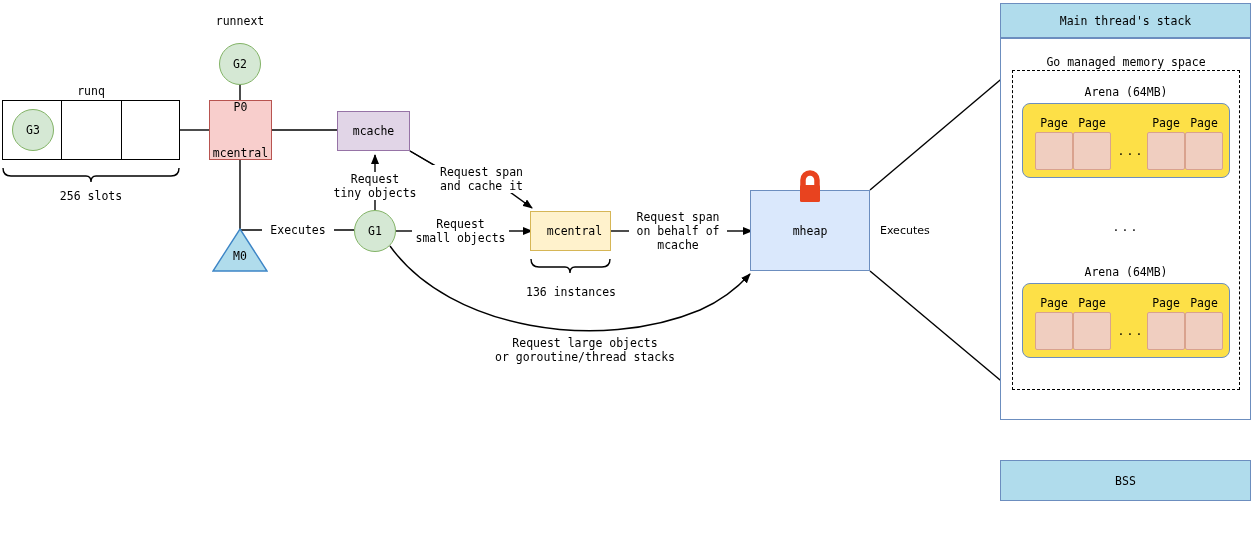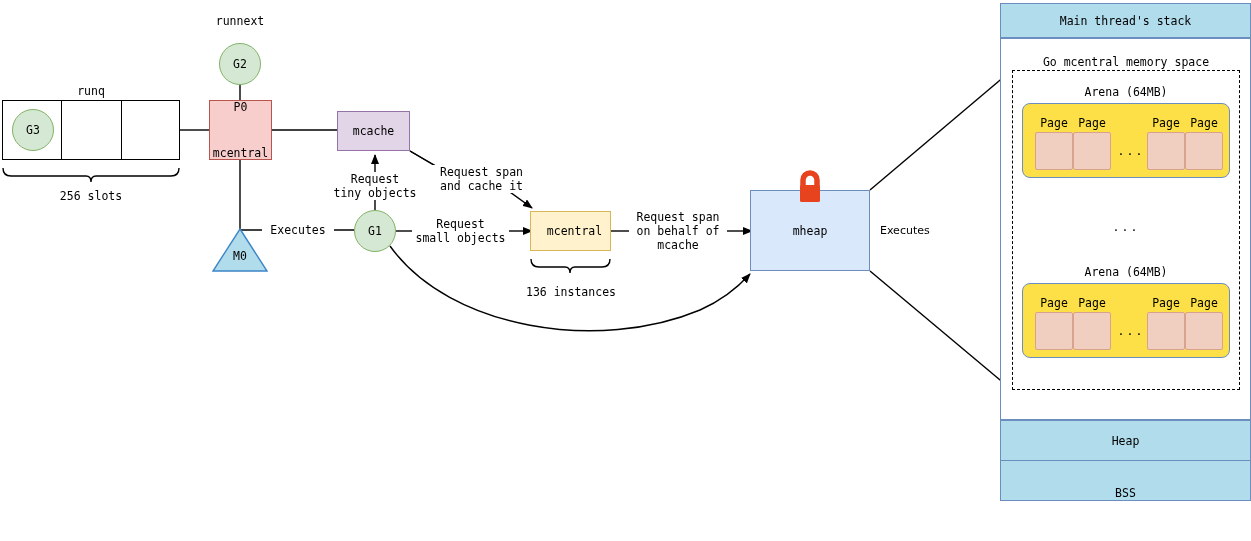--- a/index.html
+++ b/index.html
@@ -188,20 +188,22 @@
   <div class="abs txt" style="left:429px; top:165px; width:105px; background:#fff;">Request span
 and cache it</div>
 
   <div class="abs txt" style="left:412px; top:217px; width:97px; background:#fff;">Request
 small objects</div>
 
   <div class="abs txt" style="left:629px; top:210px; width:98px; background:#fff;">Request span
 on behalf of
 mcache</div>
 
+  <div class="abs txt" style="left:455px; top:336px; width:260px; background:#fff;">Request large objects
+or goroutine/thread stacks</div>
 
   <div class="abs box box-mcentral" style="left:530px; top:211px; width:81px; height:40px;padding-left:8px;">
     <span class="txt">mcentral</span>
   </div>
   <div class="abs txt" style="left:495px; top:285px; width:152px;">136 instances</div>
 
   <div class="abs box box-mheap" style="left:750px; top:190px; width:120px; height:81px;">
     <span class="txt">mheap</span>
   </div>
   <div class="abs" style="left:794px; top:170px; width:32px; height:33px;">
@@ -211,21 +213,21 @@
     </svg>
   </div>
   <div class="abs txt sans" style="left:880px; top:224px; width:80px; text-align:left; font-size:11px;">Executes</div>
 
   <div class="abs seg-blue" style="left:1000px; top:3px; width:251px; height:35px; display:flex; align-items:center; justify-content:center;">
     <span class="txt">Main thread's stack</span>
   </div>
 
   <div class="abs seg-white" style="left:1000px; top:38px; width:251px; height:382px;"></div>
 
-  <div class="abs txt" style="left:1010px; top:55px; width:232px;">Go mcentral memory space</div>
+  <div class="abs txt" style="left:1010px; top:55px; width:232px;">Go managed memory space</div>
 
   <div class="abs dashed-box" style="left:1012px; top:70px; width:228px; height:320px;"></div>
 
   <div class="abs txt" style="left:1022px; top:85px; width:208px;">Arena (64MB)</div>
   <div class="abs arena" style="left:1022px; top:103px; width:208px; height:75px;">
     <div class="abs txt" style="left:12px; top:12px; width:38px;">Page</div>
     <div class="abs page" style="left:12px; top:28px; width:38px; height:38px;"></div>
 
     <div class="abs txt" style="left:50px; top:12px; width:38px;">Page</div>
     <div class="abs page" style="left:50px; top:28px; width:38px; height:38px;"></div>
@@ -251,20 +253,17 @@
 
     <div class="abs txt" style="left:92px; top:40px; width:32px; letter-spacing:2px;">...</div>
 
     <div class="abs txt" style="left:124px; top:12px; width:38px;">Page</div>
     <div class="abs page" style="left:124px; top:28px; width:38px; height:38px;"></div>
 
     <div class="abs txt" style="left:162px; top:12px; width:38px;">Page</div>
     <div class="abs page" style="left:162px; top:28px; width:38px; height:38px;"></div>
   </div>
 
-  <div class="abs seg-blue" style="left:1000px; top:420px; width:251px; height:41px; display:flex; align-items:center; justify-content:center;">
-    <span class="txt">Heap</span>
-  </div>
-  <div class="abs seg-blue" style="left:1000px; top:460px; width:251px; height:41px; display:flex; align-items:flex-end; justify-content:center;">
+  <div class="abs seg-blue" style="left:1000px; top:460px; width:251px; height:41px; display:flex; align-items:center; justify-content:center;">
     <span class="txt">BSS</span>
   </div>
 
 </div>
 
 </body></html>

